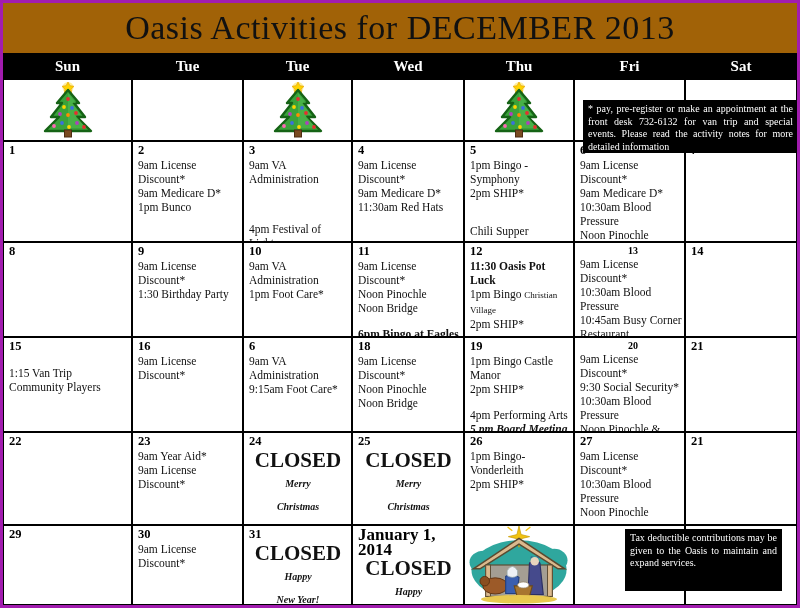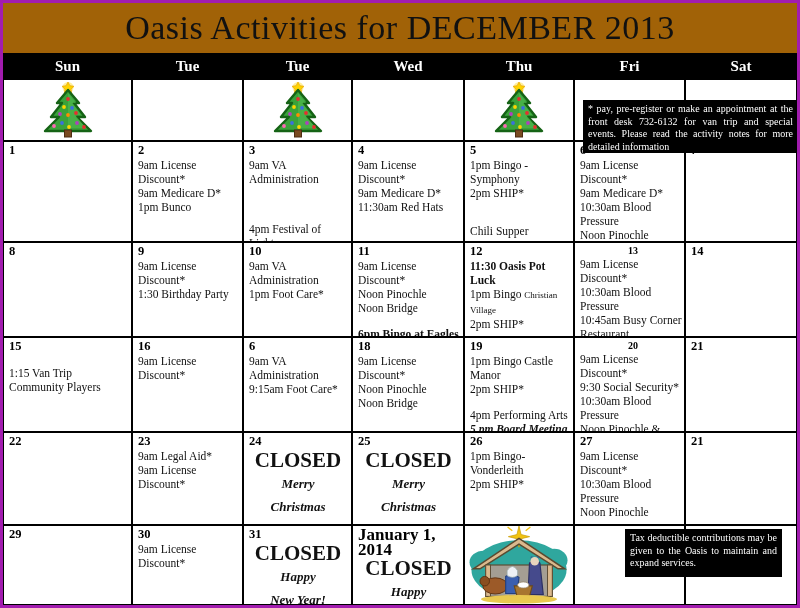--- a/index.html
+++ b/index.html
@@ -42,33 +42,33 @@
   }
   .cell.iconcell{display:flex;align-items:center;justify-content:center;padding:0;}
   .date{font-weight:bold;font-size:12.5px;line-height:15px;padding-left:2px;}
   .date.sm{font-size:10px;line-height:13px;font-weight:600;margin-left:48px;}
   .date.ctr{font-size:17px;}
   .line{font-size:11.5px;line-height:14px;white-space:pre-wrap;padding-left:2px;color:#111;}
   .line.gap{height:12px;}
   .line.b{font-weight:bold;}
   .line.bi{font-weight:bold;font-style:italic;}
   .line.c{font-weight:bold;text-align:center;font-size:21px;line-height:23px;padding-left:0;}
-  .line.ci{font-weight:bold;font-style:italic;text-align:center;font-size:13px;line-height:23px;padding-left:0;}
+  .line.ci{font-weight:bold;font-style:italic;text-align:center;font-size:10px;line-height:23px;padding-left:0;}
   .smalltxt{font-size:9px;}
   .notebox{
     position:absolute;
     background:#000;color:#fff;
     font-size:10px;line-height:12.5px;
     text-align:justify;
     padding:3px 5px;
     box-sizing:border-box;
     z-index:5;
   }
   .notebox.reg{left:580px;top:81px;width:215px;height:53px;margin-top:16px;}
-  .notebox.tax{left:622px;top:526px;width:157px;height:48px;}
+  .notebox.tax{left:622px;top:526px;width:157px;height:62px;}
   .icon{display:inline-flex;}
 </style>
 </head>
 <body>
 
 <div class="calendar">
 
   <div class="titlebar">Oasis Activities for DECEMBER 2013</div>
 
   <div class="dayheader">
@@ -275,21 +275,21 @@
         <div class="line ">Noon Pinochle &amp;</div>
       </div>
       <div class="cell">
         <div class="date ">21</div>
       </div>
       <div class="cell">
         <div class="date ">22</div>
       </div>
       <div class="cell">
         <div class="date ">23</div>
-        <div class="line ">9am Legal Aid*</div>
+        <div class="line ">9am Year Aid*</div>
         <div class="line ">9am License Discount*</div>
       </div>
       <div class="cell">
         <div class="date ">24</div>
         <div class="line c">CLOSED</div>
         <div class="line ci">Merry</div>
         <div class="line ci">Christmas</div>
       </div>
       <div class="cell">
         <div class="date ">25</div>

